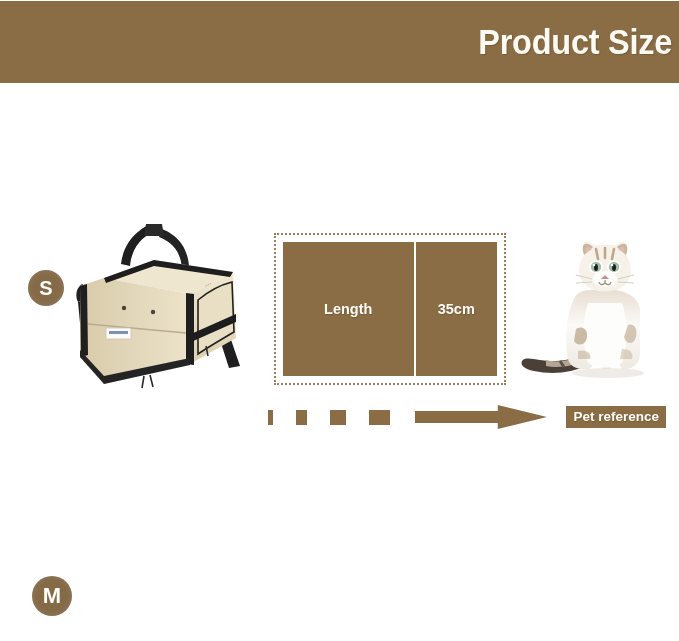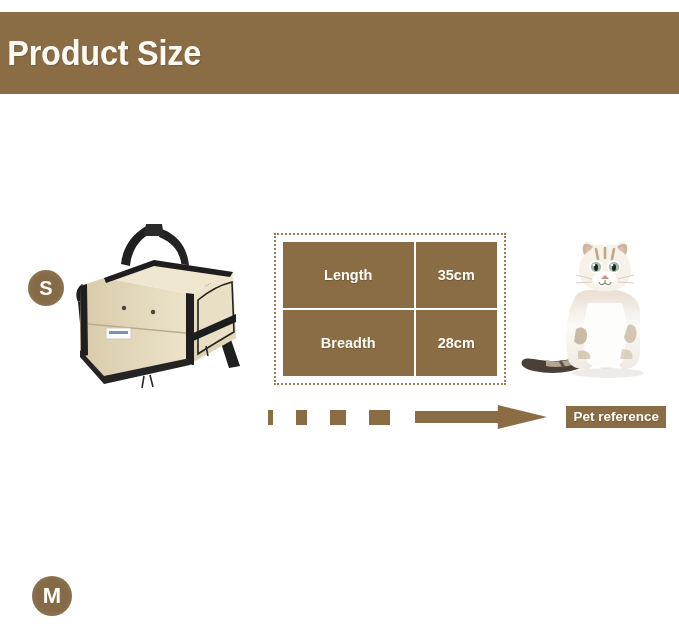--- a/index.html
+++ b/index.html
@@ -12,27 +12,27 @@
     height: 641px;
     position: relative;
     overflow: hidden;
     font-family: "Liberation Sans", sans-serif;
     -webkit-font-smoothing: antialiased;
   }
 
   
   .header-band {
     position: absolute;
-    left: 0; top: 12px;
+    left: 0; top: 1px;
     width: 679px;
     height: 82px;
     background: #8a6d45;
     display: flex;
     align-items: center;
-    justify-content: flex-start;
+    justify-content: flex-end;
   }
   .header-title {
     color: #fdfaf3;
     font-size: 35px;
     font-weight: bold;
     letter-spacing: -0.3px;
     transform: scaleX(0.93);
     text-shadow: 1px 1px 1px rgba(90,68,40,0.45);
     white-space: nowrap;
   }
@@ -215,24 +215,20 @@
       <path d="M148 130 L150 140" stroke="#2a2a2a" stroke-width="1.5" fill="none"></path>
     </svg>
   </div>
 
   <div class="spec-wrap spec-s">
     <table class="spec-table">
       <tbody>
         <tr>
           <td class="label">Length</td>
           <td class="value">35cm</td>
-        </tr>
-        <tr>
-          <td class="label">Breadth</td>
-          <td class="value">28cm</td>
         </tr>
       </tbody>
     </table>
   </div>
 
   <div class="cat cat-s">
     <svg viewBox="0 0 156 157" width="156" height="157">
       <defs>
         <linearGradient id="furS" x1="0" y1="0" x2="0" y2="1">
           <stop offset="0" stop-color="#e9ded2"></stop>

